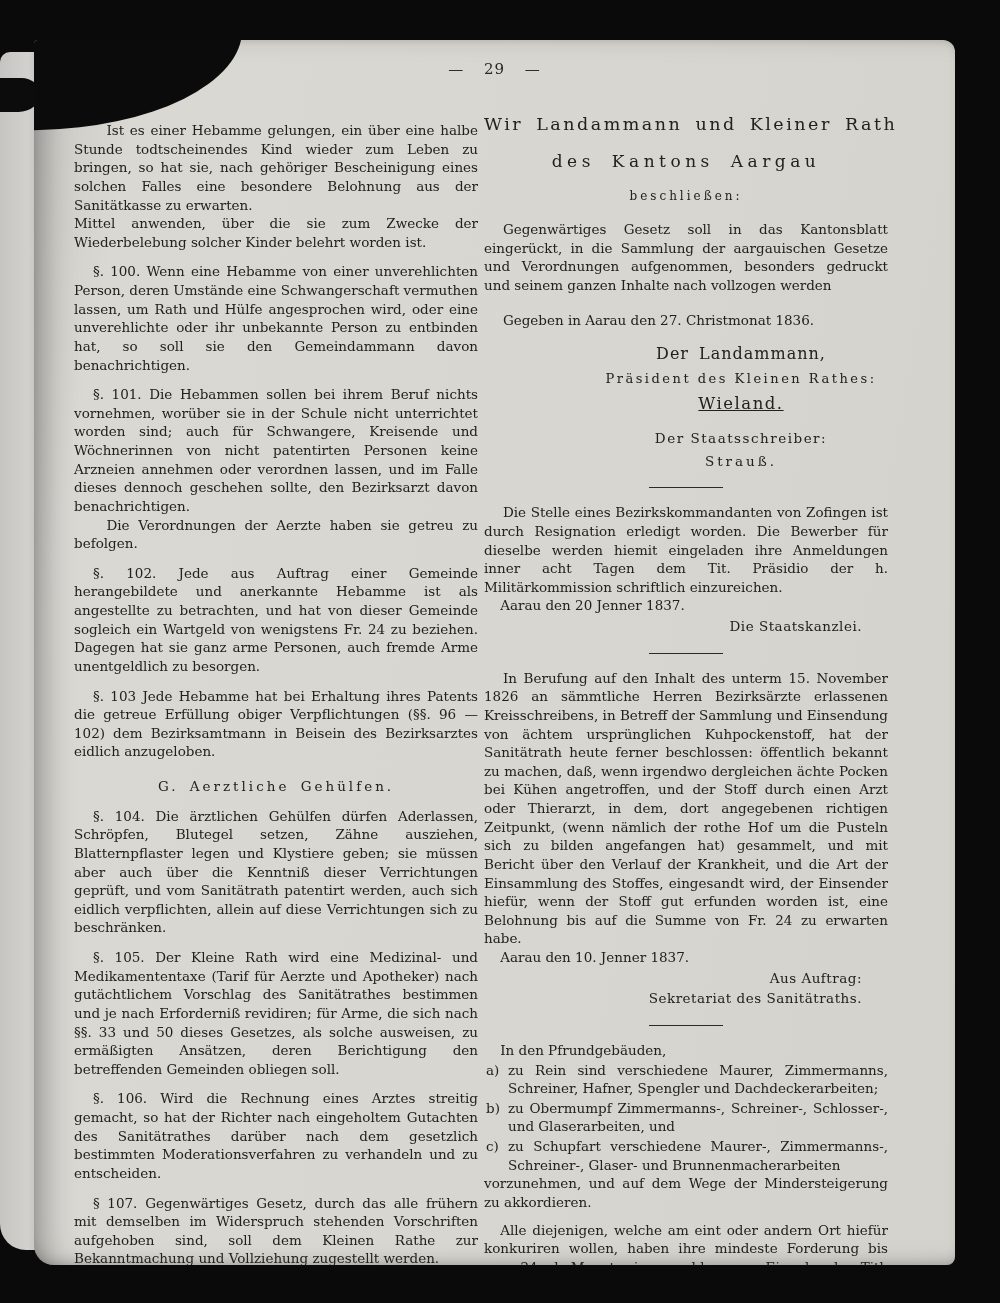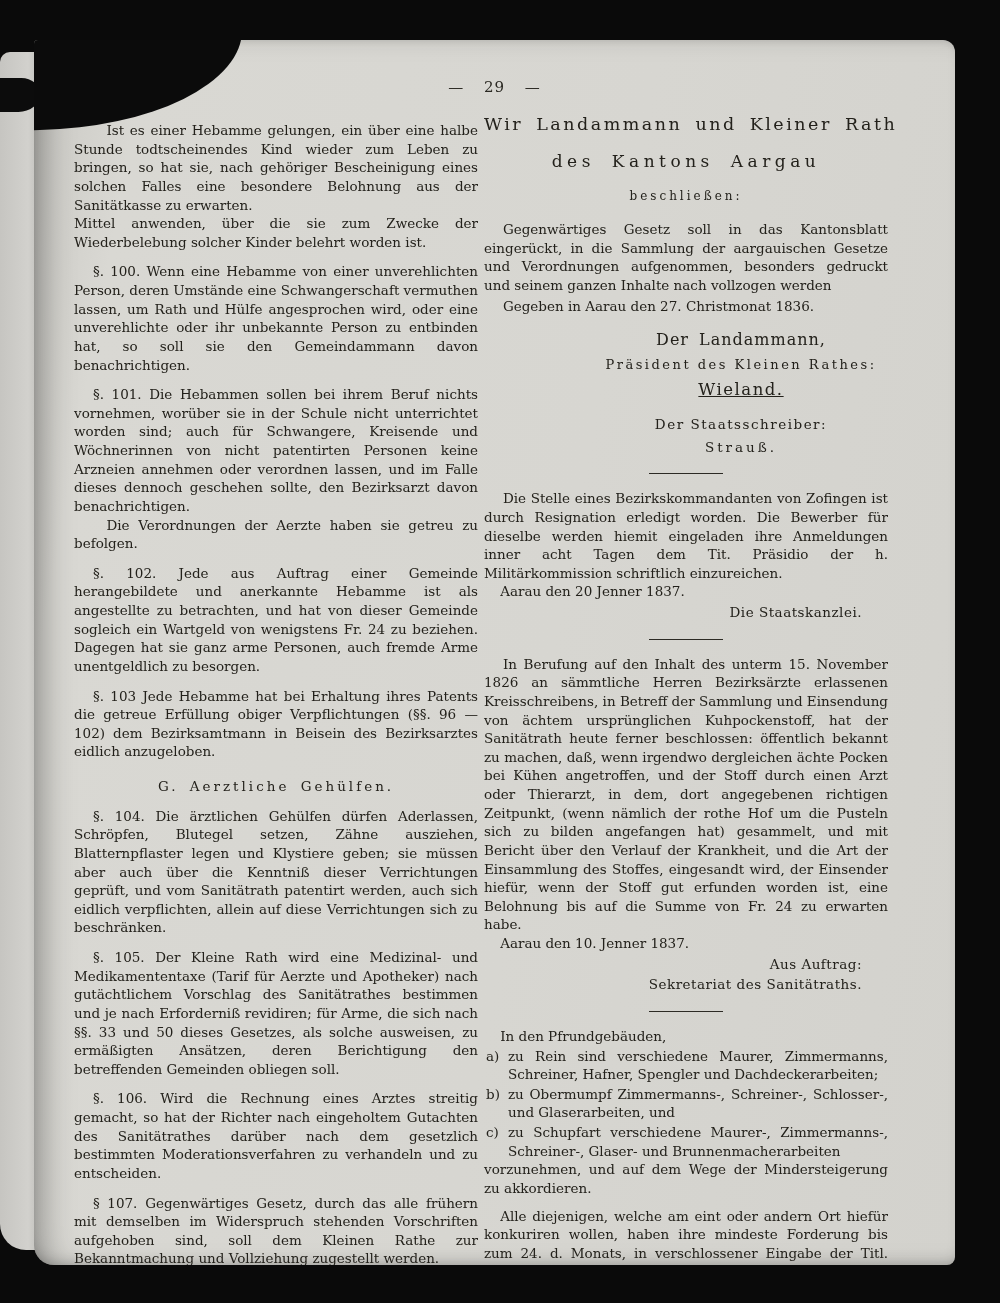--- a/index.html
+++ b/index.html
@@ -35,21 +35,21 @@
   }
   
   .corner-wedge {
     position:absolute; left:-6px; top:-8px; width:215px; height:96px;
     background:#0b0b0b;
     border-bottom-right-radius:95% 100%;
     transform:rotate(-1.2deg);
   }
 
   .pagenum {
-    position:absolute; top:38px; left:0; width:100%;
+    position:absolute; top:20px; left:0; width:100%;
     text-align:center; font-size:15px; letter-spacing:1px;
     word-spacing:14px; color:#2a2822;
   }
 
   .col {
     position:absolute; top:70px; width:404px;
     font-size:13.5px; line-height:1.38; text-align:justify;
     color:#23211b;
   }
   .col-left  { left:40px; }
@@ -116,21 +116,21 @@
     <p class="para">§ 107. Gegenwärtiges Gesetz, durch das alle frühern mit demselben im Widerspruch stehenden Vorschriften aufgehoben sind, soll dem Kleinen Rathe zur Bekanntmachung und Vollziehung zugestellt werden.</p>
 
   </div>
 
   <div class="col col-right">
     <div class="title1">Wir Landammann und Kleiner Rath</div>
     <div class="title2">des Kantons Aargau</div>
     <div class="title3">beschließen:</div>
 
     <p class="para" style="margin-top:16px">Gegenwärtiges Gesetz soll in das Kantonsblatt eingerückt, in die Sammlung der aargauischen Gesetze und Verordnungen aufgenommen, besonders gedruckt und seinem ganzen Inhalte nach vollzogen werden</p>
-    <p class="para tight" style="margin-top:2px">Gegeben in Aarau den 27. Christmonat 1836.</p>
+    <p class="para tight" style="margin-top:16px">Gegeben in Aarau den 27. Christmonat 1836.</p>
 
     <div class="sigblock-right">
       <div class="r-role">Der Landammann,</div>
       <div class="r-sub">Präsident des Kleinen Rathes:</div>
       <div class="r-name">Wieland.</div>
       <div class="r-role2">Der Staatsschreiber:</div>
       <div class="r-name2">Strauß.</div>
     </div>
 
     <hr class="rule">

